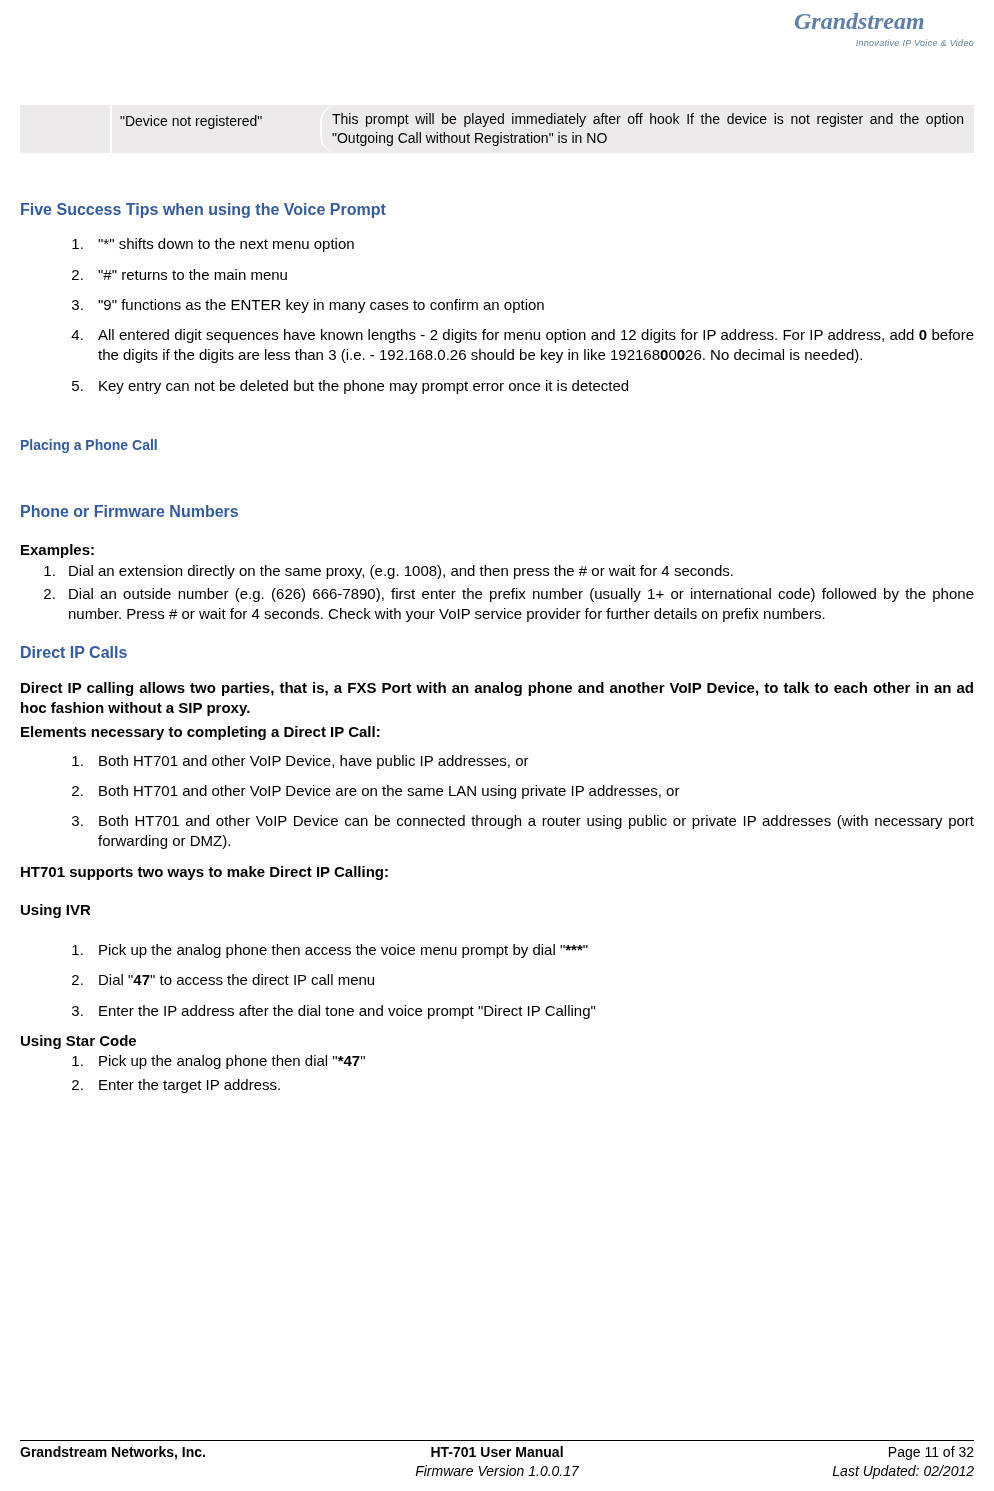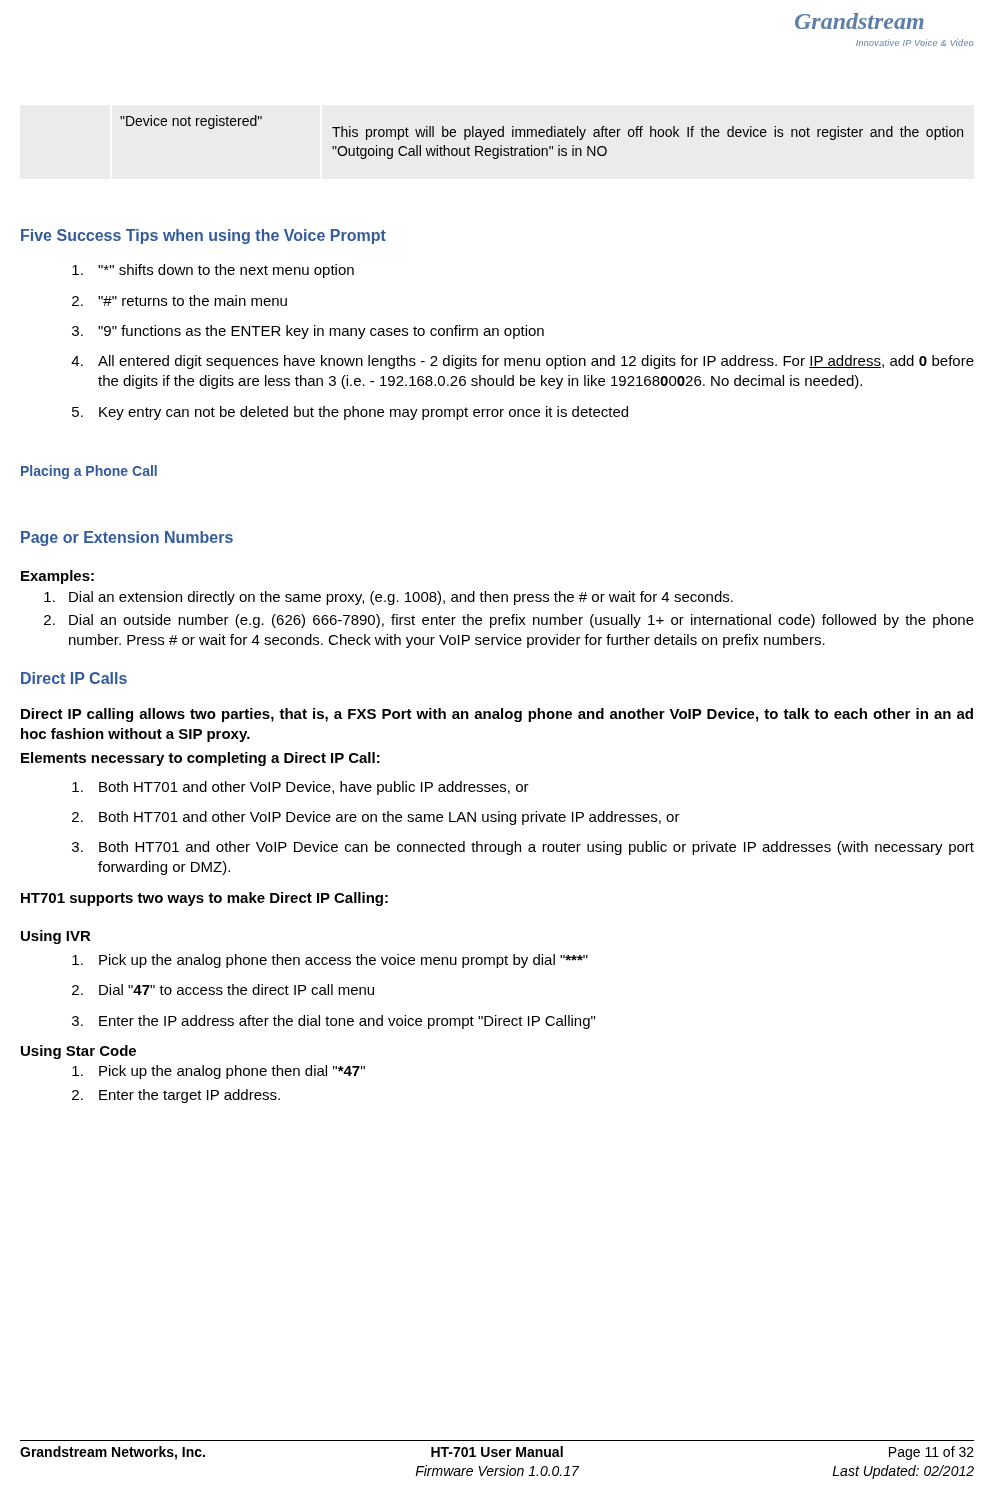--- a/index.html
+++ b/index.html
@@ -51,23 +51,24 @@
       flex-shrink: 0;
     }
     .table-col2 {
       width: 210px;
       padding: 7px 8px;
       border-left: 2px solid #fff;
       flex-shrink: 0;
     }
     .table-col3 {
       flex: 1;
-      padding: 18px 10px;
+      padding: 5px 10px;
       border-left: 2px solid #fff;
       text-align: justify;
+      border-radius: 17px;
     }
     .h-blue {
       color: #345b9c;
       font-weight: bold;
       font-size: 16px;
       margin-bottom: 14px;
       margin-top: 46px;
     }
     .h-big-blue {
       color: #345b9c;
@@ -93,21 +94,21 @@
       padding-left: 40px;
     }
     ol.num-left li {
       margin-bottom: 3px;
       padding-left: 8px;
       text-align: justify;
     }
     .bold { font-weight: bold; }
     .para { margin-bottom: 4px; text-align: justify; font-weight: bold; }
     .sec-gap { margin-top: 18px; }
-    .u { text-decoration: underline; }
+    .u { }
     .footer {
       position: absolute;
       bottom: 10px;
       left: 20px;
       right: 20px;
       border-top: 1px solid #000;
       padding-top: 2px;
       display: flex;
       font-size: 14px;
     }
@@ -137,41 +138,41 @@
     <li>"*" shifts down to the next menu option</li>
     <li>"#" returns to the main menu</li>
     <li>"9" functions as the ENTER key in many cases to confirm an option</li>
     <li>
       <span>All entered digit sequences have known lengths - 2 digits for menu option and 12 digits for IP address. For </span><span class="u">IP address</span><span>, add </span><span class="bold">0</span><span> before the digits if the digits are less than 3 (i.e. - 192.168.0.26 should be key in like 192168</span><span class="bold">0</span><span>0</span><span class="bold">0</span><span>26.  No decimal is needed).</span>
     </li>
     <li>Key entry can not be deleted but the phone may prompt error once it is detected</li>
   </ol>
 
   <div class="h-big-blue">Placing a Phone Call</div>
-  <div class="h-blue">Page or Extension Numbers</div>
+  <div class="h-blue">Phone or Firmware Numbers</div>
 
   <div class="bold sec-gap">Examples:</div>
   <ol class="num-left">
     <li>Dial an extension directly on the same proxy, (e.g. 1008), and then press the # or wait for 4 seconds.</li>
     <li>Dial an outside number (e.g. (626) 666-7890), first enter the prefix number (usually 1+ or international code) followed by the phone number.  Press # or wait for 4 seconds.  Check with your VoIP service provider for further details on prefix numbers.</li>
   </ol>
 
   <div class="h-blue sec-gap">Direct IP Calls</div>
   <div class="para">Direct IP calling allows two parties, that is, a FXS Port with an analog phone and another VoIP Device, to talk to each other in an ad hoc fashion without a SIP proxy.</div>
   <div class="bold">Elements necessary to completing a Direct IP Call:</div>
   <ol class="num" style="margin-top:8px">
     <li>Both HT701 and other VoIP Device, have public IP addresses, or</li>
     <li>Both HT701 and other VoIP Device are on the same LAN using private IP addresses, or</li>
     <li>Both HT701 and other VoIP Device can be connected through a router using public or private IP addresses (with necessary port forwarding or DMZ).</li>
   </ol>
 
   <div class="para" style="margin-top:6px">HT701 supports two ways to make Direct IP Calling:</div>
 
   <div class="bold sec-gap">Using IVR</div>
-  <ol class="num" style="margin-top:4px">
+  <ol class="num" style="margin-top:20px">
     <li>
       <span>Pick up the analog phone then access the voice menu prompt by dial "</span><span class="bold">***</span><span>"</span>
     </li>
     <li>
       <span>Dial "</span><span class="bold">47</span><span>" to access the direct IP call menu</span>
     </li>
     <li>Enter the IP address after the dial tone and voice prompt "Direct IP Calling"</li>
   </ol>
 
   <div class="bold" style="margin-top:6px">Using Star Code</div>

